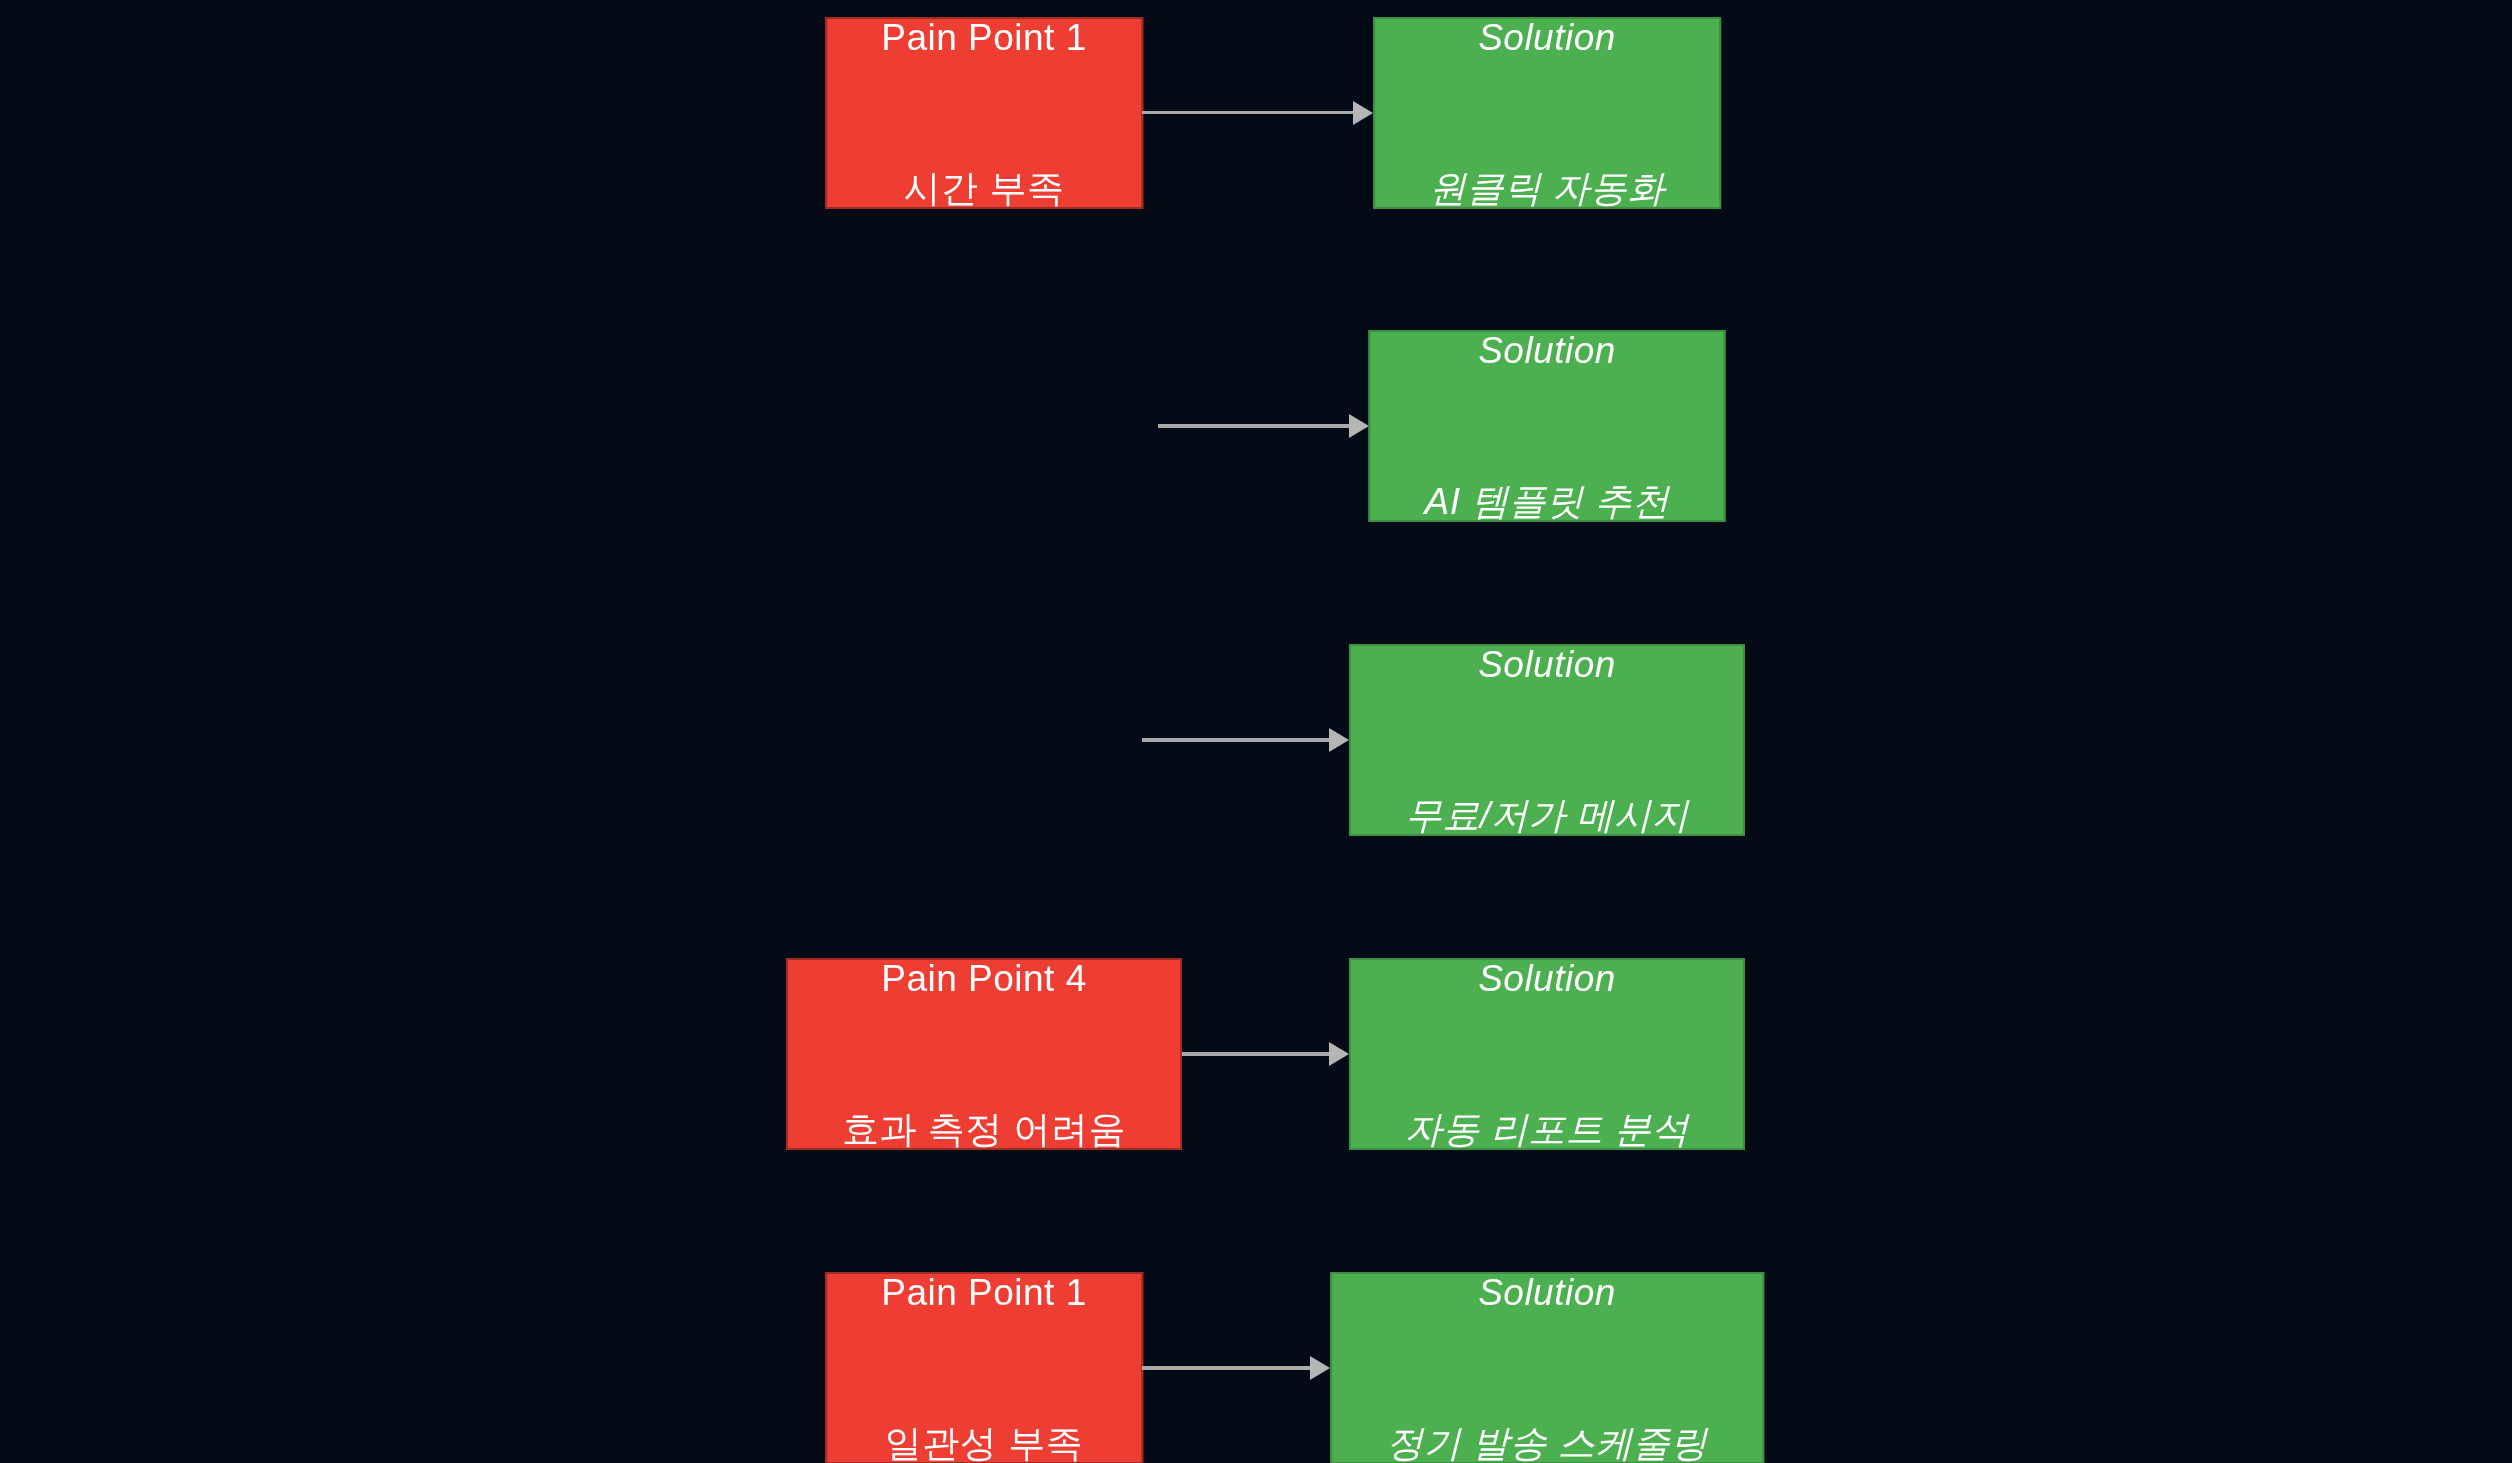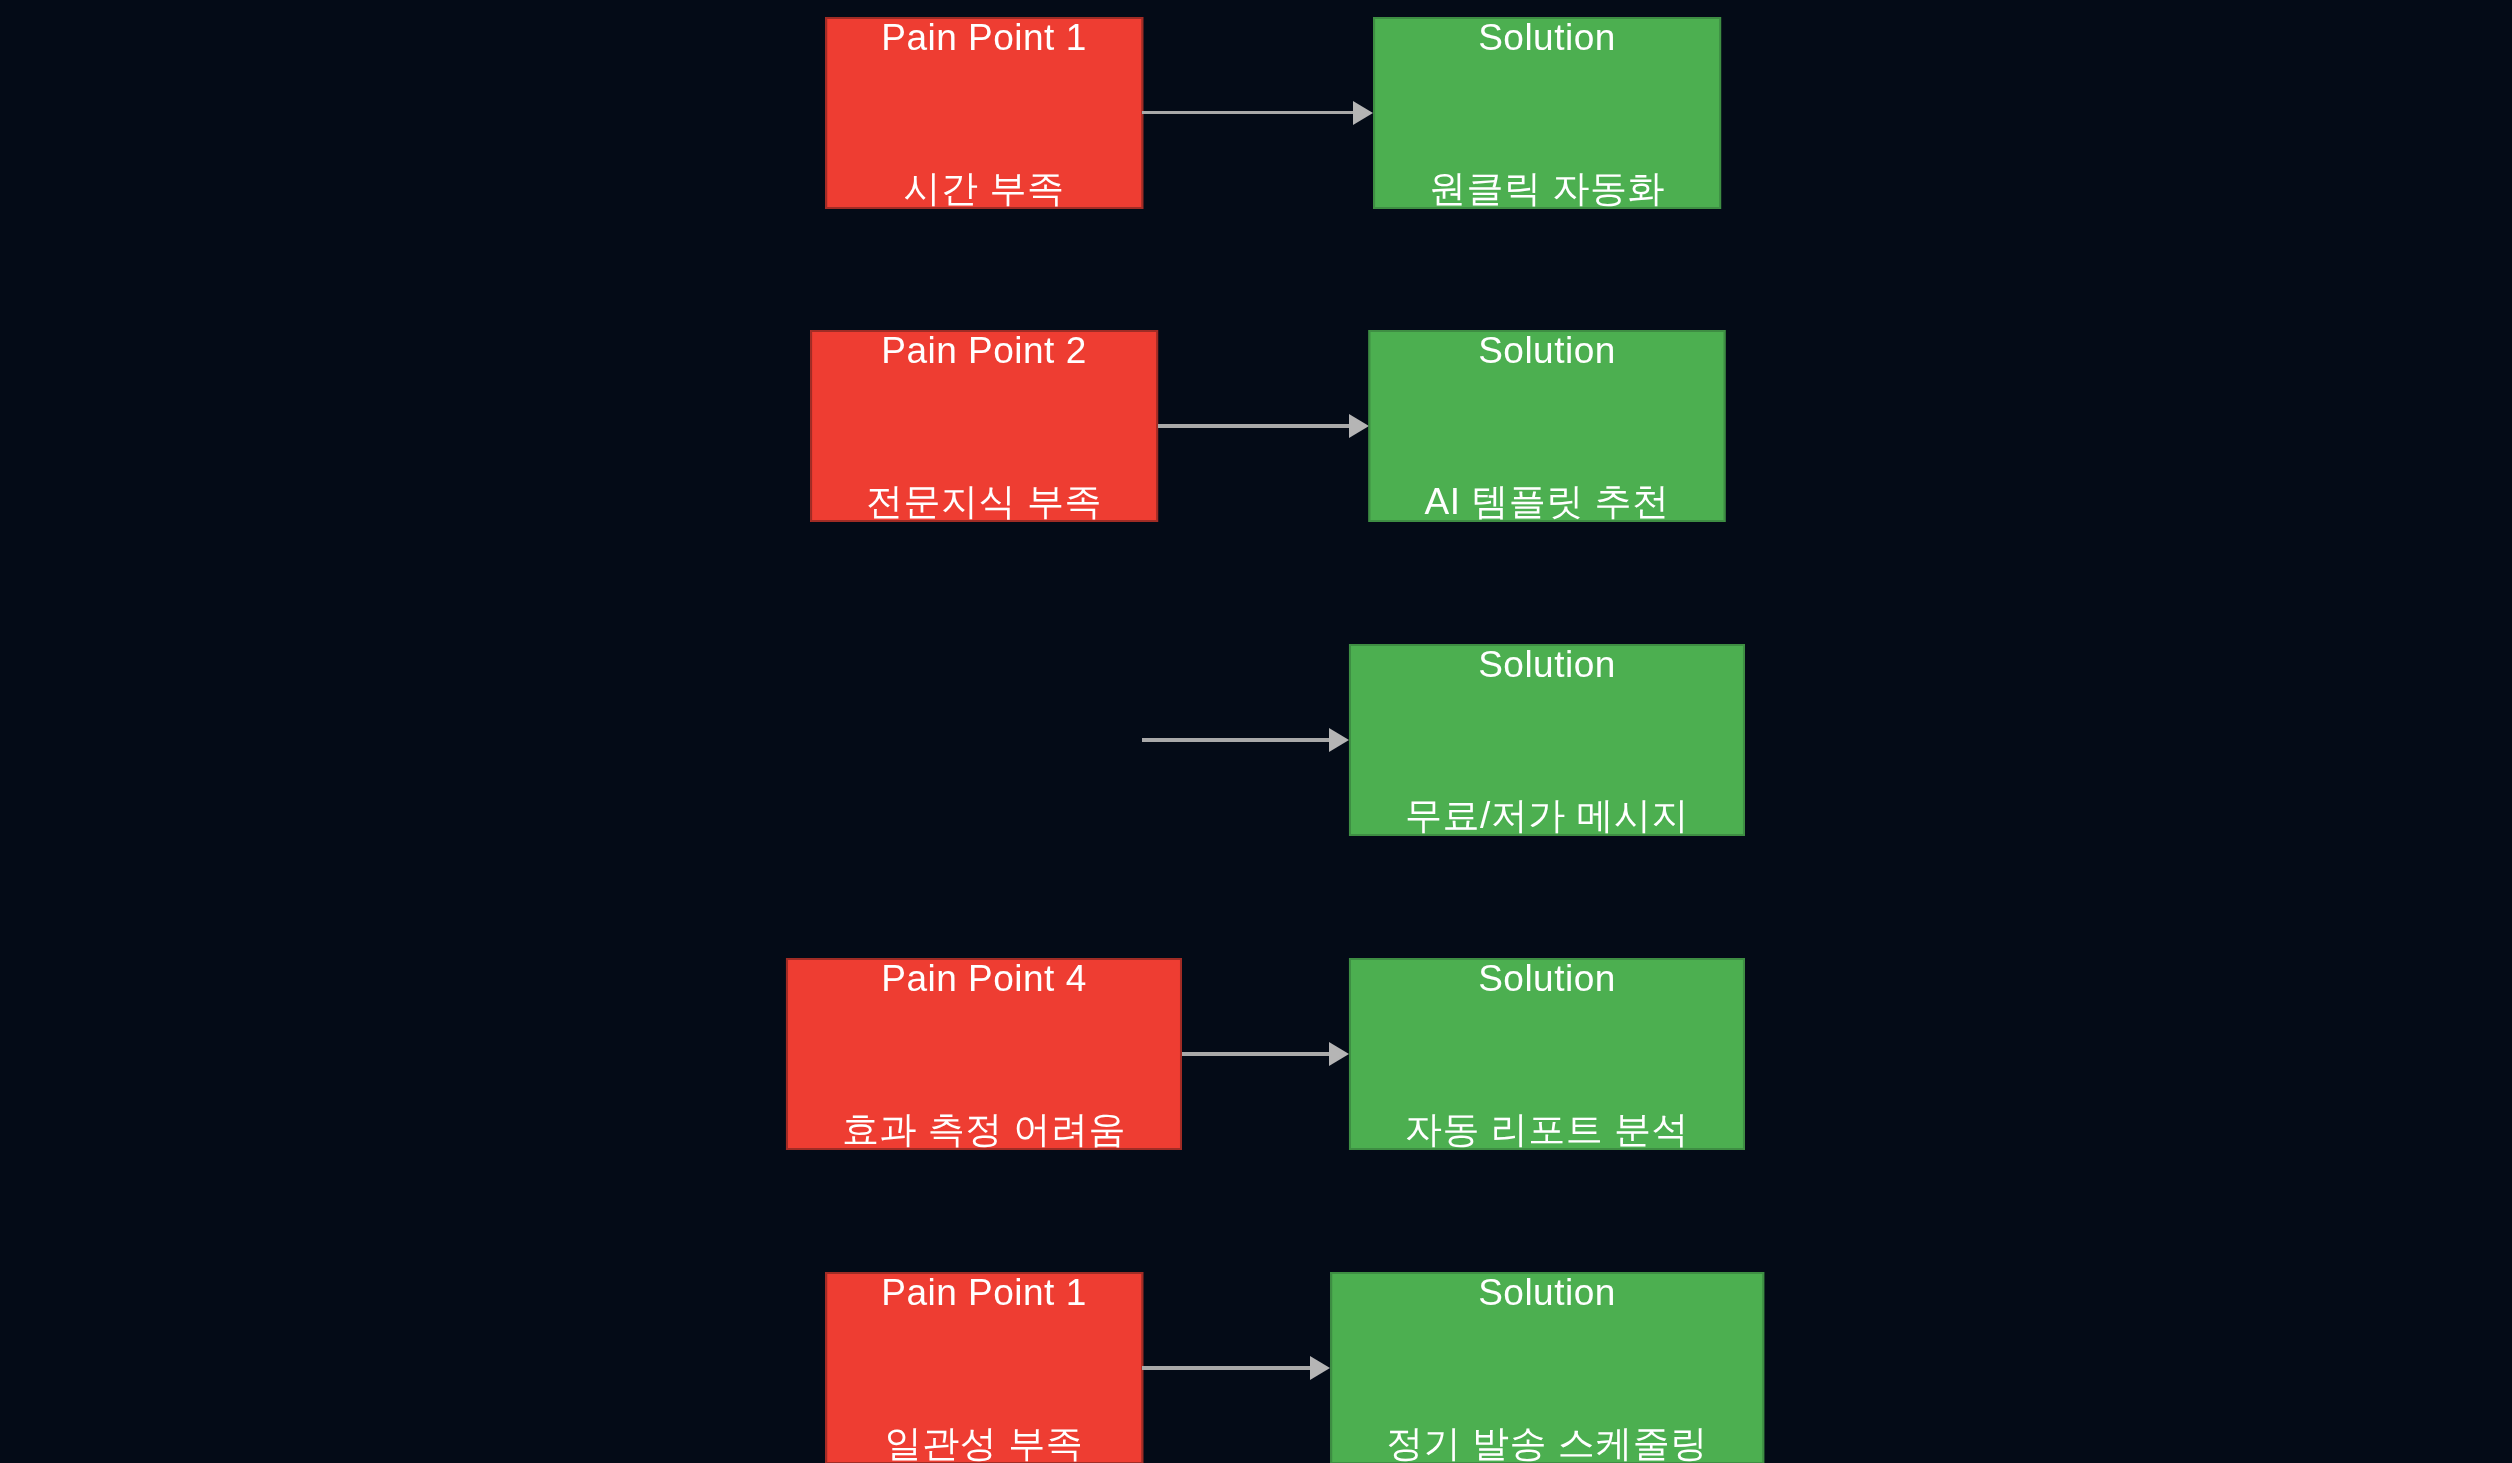--- a/index.html
+++ b/index.html
@@ -46,20 +46,21 @@
   }
   .box.pain {
     left: 984px;
     background: var(--pain-fill, #ee3d32);
     border: 2.8px solid var(--pain-border, #a02c25);
   }
   .box.solution {
     left: 1547px;
     background: var(--solution-fill, #4caf50);
     border: 2.8px solid var(--solution-border, #3e8e43);
+    font-style: italic;
   }
   .arrow {
     position: absolute;
     top: 96px;
     height: 0;
   }
   .arrow .shaft {
     position: absolute;
     left: 0;
     right: 18.5px;
@@ -92,24 +93,20 @@
         <div class="shaft"></div>
         <div class="head"></div>
       </div>
       <div class="box solution">
         <div class="line1">Solution</div>
         <div class="line2">원클릭 자동화</div>
       </div>
     </div>
 
     <div class="row" style="top: 330px;">
-      <div class="box pain">
-        <div class="line1">Pain Point 2</div>
-        <div class="line2">전문지식 부족</div>
-      </div>
       <div class="arrow" style="left: 1158px; width: 211px;">
         <div class="shaft"></div>
         <div class="head"></div>
       </div>
       <div class="box solution">
         <div class="line1">Solution</div>
         <div class="line2">AI 템플릿 추천</div>
       </div>
     </div>
 

